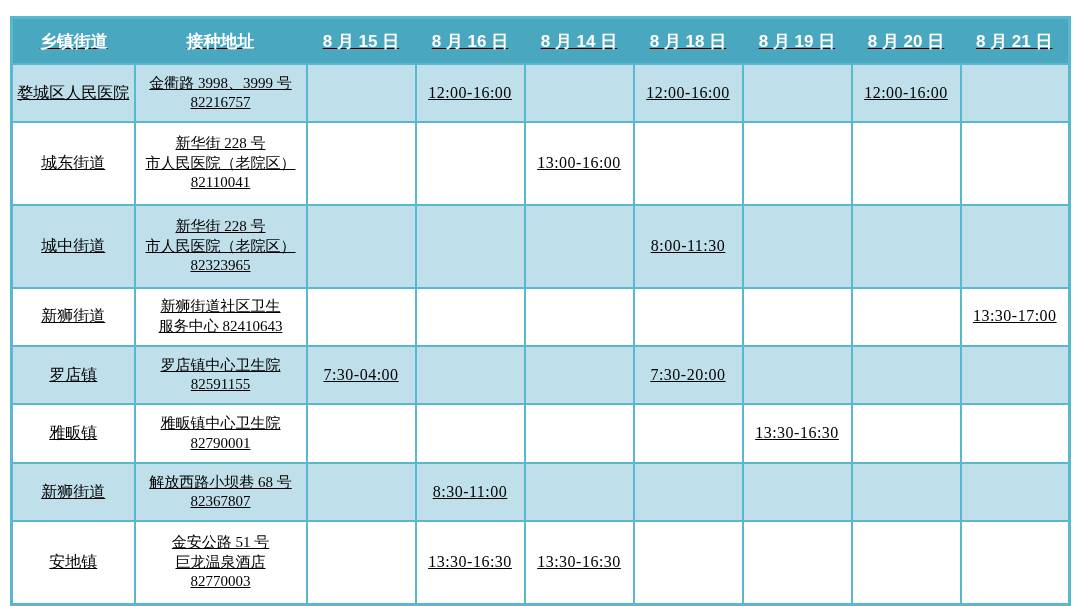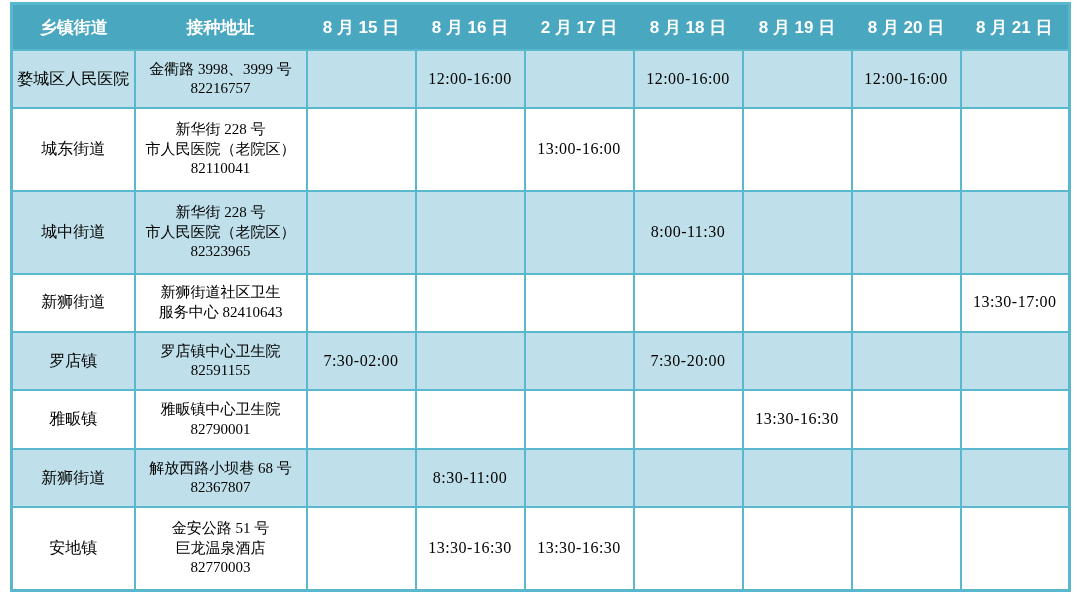--- a/index.html
+++ b/index.html
@@ -12,21 +12,21 @@
   }
   html,body{margin:0;padding:0;}
   body{
     width:1080px;height:606px;
     background:#ffffff;
     font-family:"Liberation Serif", serif;
     position:relative;
     overflow:hidden;
   }
   .table-wrap{
-    position:absolute;left:10px;top:2px;
+    position:absolute;left:10px;top:16px;text-decoration:underline;
   }
   table{
     border-collapse:collapse;
     table-layout:fixed;
     width:1060px;height:590px;
     border:3px solid var(--border);
   }
   thead th{
     background:var(--header-bg);
     color:var(--header-text);
@@ -68,21 +68,21 @@
         <col style="width:109px">
         <col style="width:109px">
       <col style="width:109px">
     </colgroup>
     <thead>
       <tr>
         <th>乡镇街道</th>
         <th>接种地址</th>
         <th>8 月 15 日</th>
         <th>8 月 16 日</th>
-        <th>2 月 17 日</th>
+        <th>8 月 14 日</th>
         <th>8 月 18 日</th>
         <th>8 月 19 日</th>
         <th>8 月 20 日</th>
         <th>8 月 21 日</th>
       </tr>
     </thead>
     <tbody>
         <tr>
           <td class="col-township">婺城区人民医院</td>
           <td class="col-addr">金衢路 3998、3999 号<br>82216757</td>
@@ -123,21 +123,21 @@
           <td class="col-time"></td>
           <td class="col-time"></td>
           <td class="col-time"></td>
           <td class="col-time"></td>
           <td class="col-time"></td>
           <td class="col-time">13:30-17:00</td>
         </tr>
         <tr>
           <td class="col-township">罗店镇</td>
           <td class="col-addr">罗店镇中心卫生院<br>82591155</td>
-          <td class="col-time">7:30-02:00</td>
+          <td class="col-time">7:30-04:00</td>
           <td class="col-time"></td>
           <td class="col-time"></td>
           <td class="col-time">7:30-20:00</td>
           <td class="col-time"></td>
           <td class="col-time"></td>
           <td class="col-time"></td>
         </tr>
         <tr>
           <td class="col-township">雅畈镇</td>
           <td class="col-addr">雅畈镇中心卫生院<br>82790001</td>

